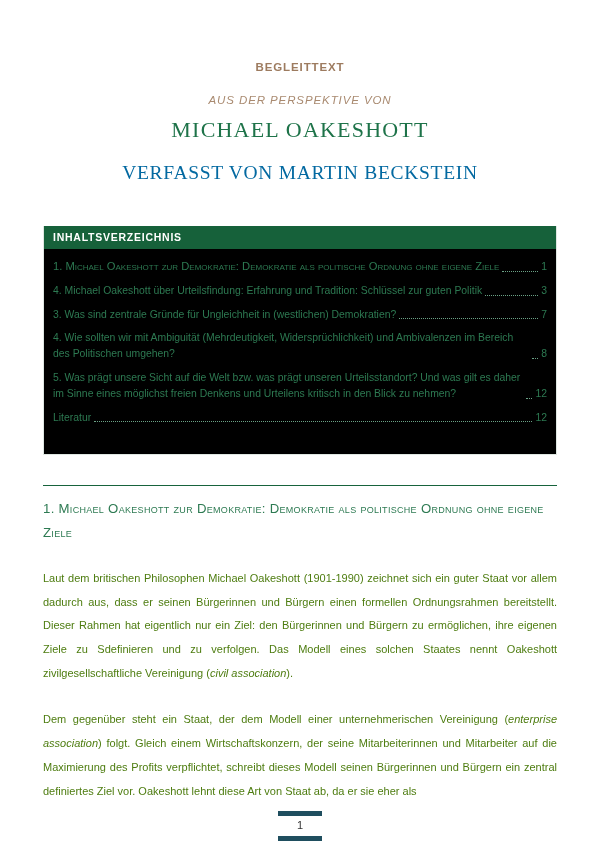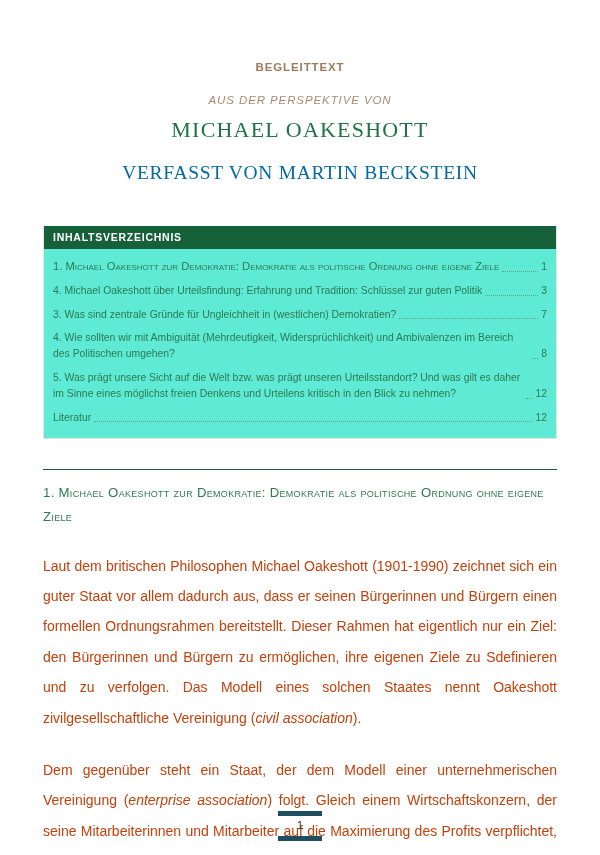--- a/index.html
+++ b/index.html
@@ -60,21 +60,21 @@
     color: #0369a1;
     letter-spacing: 0.7px;
     line-height: 1.05;
   }
 
   
   .toc {
     margin-top: 42px;
     border: 1px solid #dfe7e2;
     border-top: none;
-    background: #5eead4;
+    background: #000000;
   }
   .toc-header {
     background: #16613a;
     color: #ffffff;
     font-size: 10.5px;
     font-weight: bold;
     letter-spacing: 0.75px;
     padding: 6px 9px 7px 9px;
     line-height: 1;
   }
@@ -83,21 +83,21 @@
   }
   .toc-entry {
     display: flex;
     align-items: flex-end;
     font-size: 10.4px;
     color: #2d7a52;
     line-height: 1.55;
     margin-bottom: 7.5px;
     gap: 0;
   }
-  .toc-entry:last-child { margin-bottom: 2px; }
+  .toc-entry:last-child { margin-bottom: 18px; }
   .toc-label {
     flex: 0 1 auto;
     white-space: normal;
   }
   .toc-label.smallcaps {
     font-variant: small-caps;
     font-size: 11.2px;
   }
   .toc-dots {
     flex: 1 1 auto;
@@ -123,22 +123,22 @@
     color: #2d7a52;
     letter-spacing: 0.3px;
     line-height: 1.85;
   }
 
   
   .body-text {
     margin-top: 21px;
   }
   .para {
-    font-size: 14px;
-    color: #c2410c;
+    font-size: 11px;
+    color: #4d7c0f;
     text-align: justify;
     line-height: 2.17;
     margin: 0 0 22px 0;
   }
   .para:last-child { margin-bottom: 0; }
   .para em { font-style: italic; }
 
   
   .footer {
     position: absolute;

